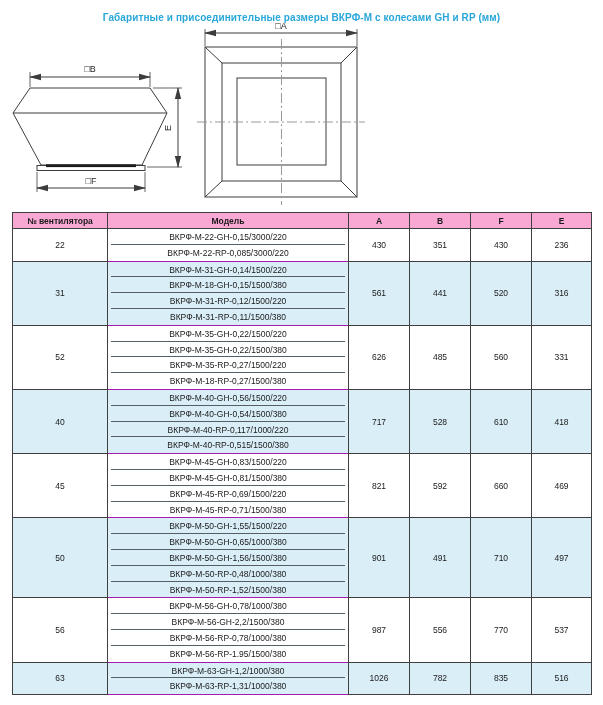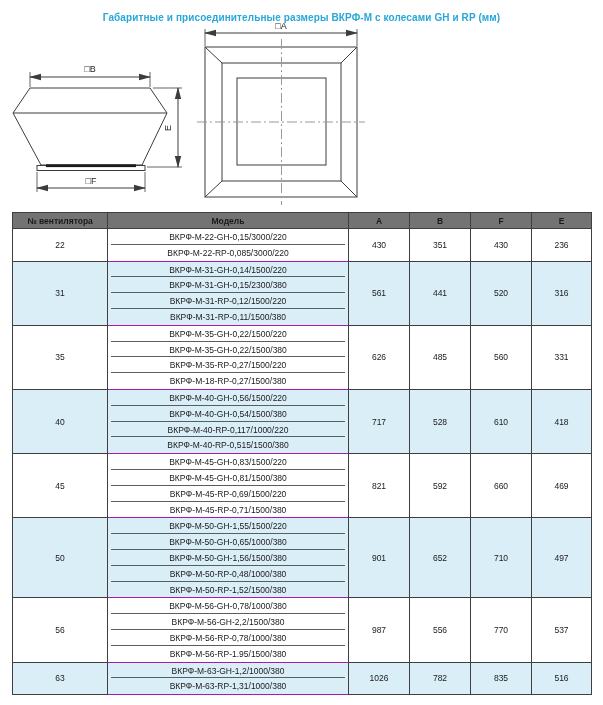--- a/index.html
+++ b/index.html
@@ -9,21 +9,21 @@
     font-size:10px;font-weight:bold;color:#29a7d9;letter-spacing:0.1px;}
   svg.drawings{position:absolute;top:0;left:0;}
   svg .ln{stroke:#3c3c3c;stroke-width:1;fill:none;}
   svg .thin{stroke:#3c3c3c;stroke-width:0.8;fill:none;}
   svg .shape{stroke:#3c3c3c;stroke-width:1;fill:#ffffff;}
   svg .center{stroke:#999;stroke-width:1;fill:none;stroke-dasharray:10 3 2 3;}
   svg text{font-family:"Liberation Sans","DejaVu Sans",sans-serif;font-size:9px;fill:#222;}
 
   table.dim-table{position:absolute;top:212px;left:12px;width:579px;
     border-collapse:collapse;table-layout:fixed;font-size:8.5px;color:#1a1a1a;}
-  .dim-table th{background:#737373;border:1px solid #3f3f3f;font-weight:bold;
+  .dim-table th{background:#f9a8d4;border:1px solid #3f3f3f;font-weight:bold;
     height:15px;padding:0;font-size:8.5px;}
   .dim-table td{border:1px solid #3f3f3f;text-align:center;vertical-align:middle;
     padding:0;height:15.8px;}
   .dim-table td.model-cell{border-top:none;border-bottom:none;margin-top:40px;}
   .dim-table tr.group-end td.model-cell{border-bottom:1px solid #a21caf;}
   .dim-table tr.shaded{background:#daeef8;}
   .model-inner{height:15.8px;line-height:16px;margin:0 3px;box-sizing:border-box;white-space:nowrap;overflow:hidden;}
   .model-inner.sep{border-bottom:1px solid #545f66;}
 </style>
 </head>
@@ -115,35 +115,35 @@
           <td class="model-cell">
             <div class="model-inner sep">ВКРФ-М-31-GH-0,14/1500/220</div>
           </td>
           <td rowspan="4">561</td>
           <td rowspan="4">441</td>
           <td rowspan="4">520</td>
           <td rowspan="4">316</td>
         </tr>
         <tr class="shaded">
           <td class="model-cell">
-            <div class="model-inner sep">ВКРФ-М-31-GH-0,15/2300/380</div>
+            <div class="model-inner sep">ВКРФ-М-18-GH-0,15/1500/380</div>
           </td>
         </tr>
         <tr class="shaded">
           <td class="model-cell">
             <div class="model-inner sep">ВКРФ-М-31-RP-0,12/1500/220</div>
           </td>
         </tr>
         <tr class="shaded group-end">
           <td class="model-cell">
             <div class="model-inner">ВКРФ-М-31-RP-0,11/1500/380</div>
           </td>
         </tr>
         <tr>
-          <td rowspan="4">35</td>
+          <td rowspan="4">52</td>
           <td class="model-cell">
             <div class="model-inner sep">ВКРФ-М-35-GH-0,22/1500/220</div>
           </td>
           <td rowspan="4">626</td>
           <td rowspan="4">485</td>
           <td rowspan="4">560</td>
           <td rowspan="4">331</td>
         </tr>
         <tr>
           <td class="model-cell">
@@ -209,21 +209,21 @@
           <td class="model-cell">
             <div class="model-inner">ВКРФ-М-45-RP-0,71/1500/380</div>
           </td>
         </tr>
         <tr class="shaded">
           <td rowspan="5">50</td>
           <td class="model-cell">
             <div class="model-inner sep">ВКРФ-М-50-GH-1,55/1500/220</div>
           </td>
           <td rowspan="5">901</td>
-          <td rowspan="5">652</td>
+          <td rowspan="5">491</td>
           <td rowspan="5">710</td>
           <td rowspan="5">497</td>
         </tr>
         <tr class="shaded">
           <td class="model-cell">
             <div class="model-inner sep">ВКРФ-М-50-GH-0,65/1000/380</div>
           </td>
         </tr>
         <tr class="shaded">
           <td class="model-cell">

